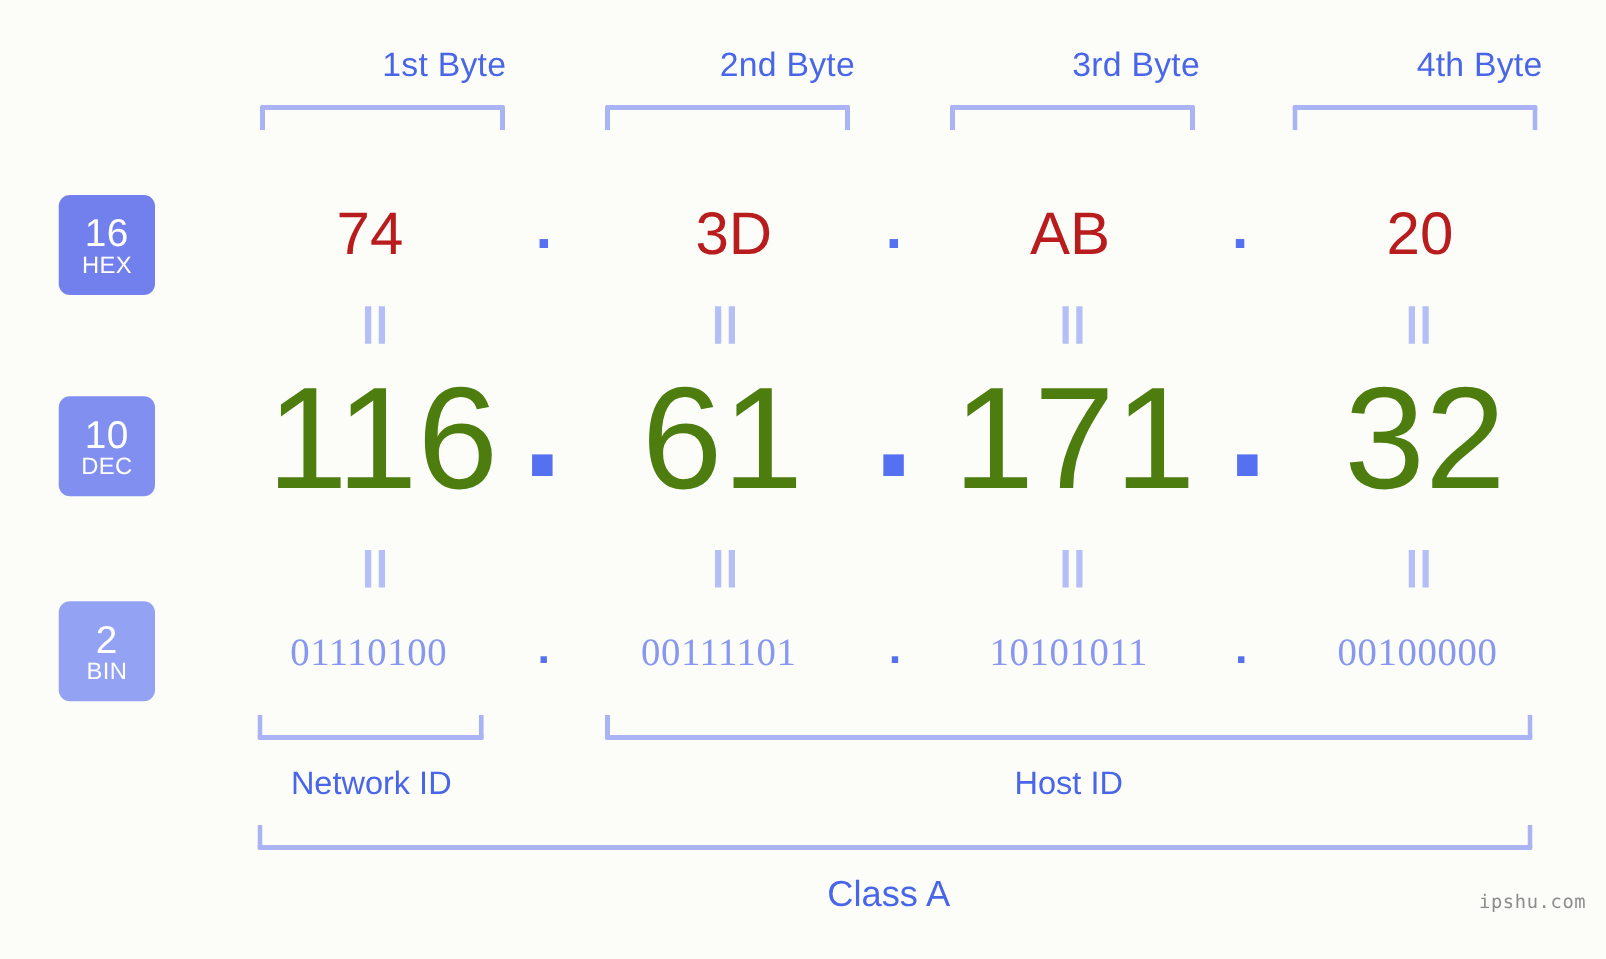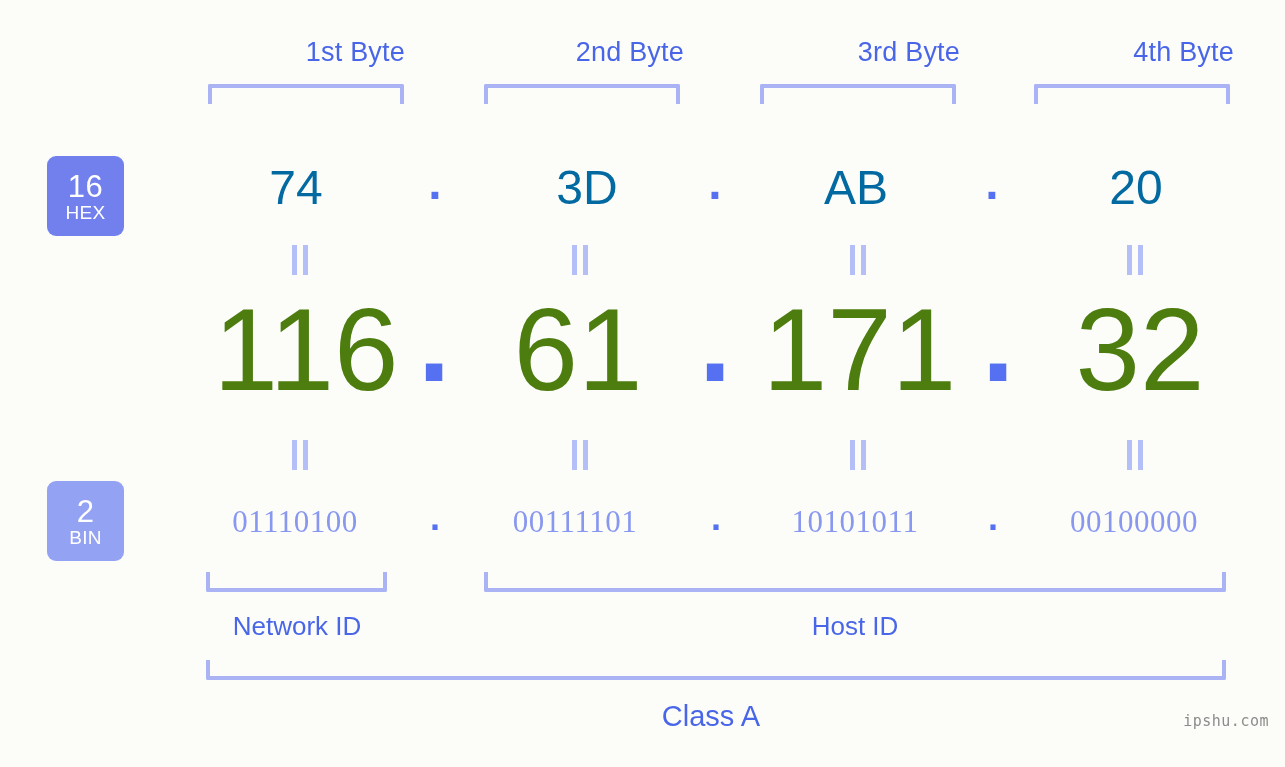--- a/index.html
+++ b/index.html
@@ -84,21 +84,21 @@
   #badge-bin { top: 481px; background: #94a2f4; }
 
   
   .hex-val {
     position: absolute;
     top: 155px;
     height: 65px;
     line-height: 65px;
     text-align: center;
     font-size: 48px;
-    color: #0369a1;
+    color: #b91c1c;
     white-space: nowrap;
   }
   .hex-dot {
     position: absolute;
     top: 155px;
     height: 65px;
     line-height: 55px;
     text-align: center;
     font-size: 48px;
     color: #5570f0;
@@ -240,20 +240,24 @@
   </div>
   <div class="eqsep" style="left:845px; top:245px;">
     <i class="l"></i>
       <i class="r"></i>
   </div>
   <div class="eqsep" style="left:1122px; top:245px;">
     <i class="l"></i>
       <i class="r"></i>
   </div>
 
+  <div class="badge" id="badge-dec">
+    <span class="num">10</span>
+    <span class="name">DEC</span>
+  </div>
 
   <div class="dec-val" style="left:196px; width:220px;">116</div>
   <div class="dec-dot" style="left:394px; width:80px;">.</div>
   <div class="dec-val" style="left:478px; width:200px;">61</div>
   <div class="dec-dot" style="left:675px; width:80px;">.</div>
   <div class="dec-val" style="left:752px; width:215px;">171</div>
   <div class="dec-dot" style="left:958px; width:80px;">.</div>
   <div class="dec-val" style="left:1040px; width:200px;">32</div>
 
   <div class="eqsep" style="left:287px; top:440px;">

